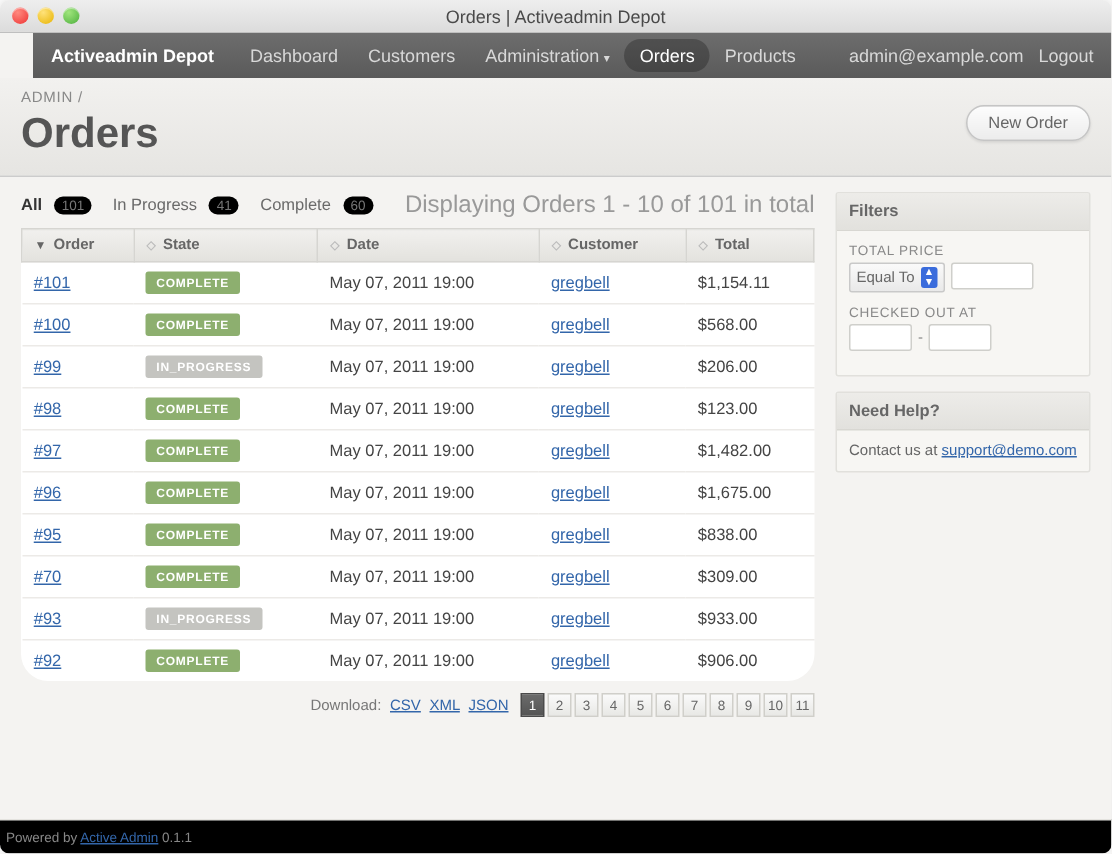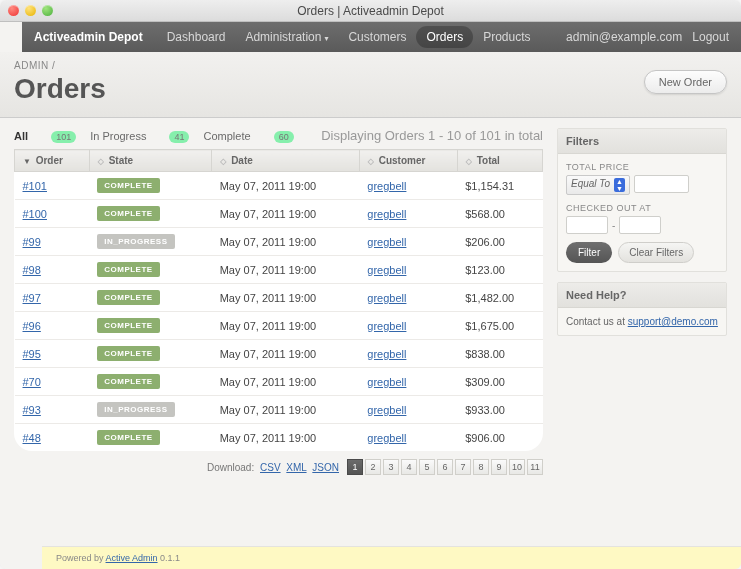--- a/index.html
+++ b/index.html
@@ -23,23 +23,23 @@
 .logout { color:#d8d8d8; cursor:pointer; }
 .pageheader { background:linear-gradient(#f2f1ef,#e6e5e2); border-bottom:1px solid #ccc; padding:8px 14px 12px; position:relative; }
 .breadcrumb { font-size:10px; color:#888; text-transform:uppercase; letter-spacing:.5px; }
 .pagetitle { font-size:28px; font-weight:600; color:#555; margin-top:2px; }
 .newbtn { position:absolute; right:14px; top:18px; background:linear-gradient(#fdfdfd,#ececec); border:1px solid #c5c5c5; border-radius:14px; padding:5px 14px; font-size:11px; color:#666; cursor:pointer; box-shadow:0 1px 2px rgba(0,0,0,.1); }
 .content { flex:1; padding:10px 14px 6px; display:flex; gap:14px; overflow:auto; }
 .main { flex:1; }
 .scopes { display:flex; align-items:center; font-size:11px; color:#6a6a6a; margin-bottom:6px; }
 .scope { margin-right:14px; cursor:pointer; }
 .scope.active { color:#333; font-weight:600; }
-.scope .count { background:#86efac; color:#777; font-size:9px; padding:1px 5px; border-radius:7px; margin-left:20px; font-weight:normal; }
+.scope .count { background:#000000; color:#777; font-size:9px; padding:1px 5px; border-radius:7px; margin-left:5px; font-weight:normal; }
 .scopespacer { flex:1; }
-.display { font-size:13px; color:#999; }
+.display { font-size:16px; color:#999; }
 table.orders { width:100%; border-collapse:collapse; background:#fff;border-radius:18px; }
 table.orders thead th { background:linear-gradient(#f1f0ee,#e3e2de); border:1px solid #d6d5d1; font-size:10px; color:#666; font-weight:600; text-align:left; padding:5px 8px; }
 .sort { color:#bbb; font-size:8px; margin-right:2px; }
 .sort.desc { color:#666; }
 table.orders tbody td { border-bottom:1px solid #eceae7; padding:6px 8px; font-size:11px; color:#444; }
 table.orders tbody tr:last-child td { border-bottom:none; }
 .idlink, .custlink { color:#3366aa; text-decoration:underline; cursor:pointer; }
 .badge { display:inline-block; font-size:8px; font-weight:700; color:#fff; letter-spacing:.5px; padding:3px 7px; border-radius:2px; }
 .badge.COMPLETE { background:#8daf6f; }
 .badge.IN_PROGRESS { background:#c4c4c0; }
@@ -47,52 +47,52 @@
 .dl a { color:#3366aa; text-decoration:underline; cursor:pointer; margin-left:3px; }
 .pager { display:flex; gap:2px; }
 .pg { width:16px; height:16px; display:flex; align-items:center; justify-content:center; font-size:9px; background:linear-gradient(#fafafa,#e8e8e5); border:1px solid #d0cfca; color:#666; cursor:pointer; }
 .pg.active { background:linear-gradient(#6b6b6b,#545454); color:#fff; border-color:#4a4a4a; }
 .sidebar { width:170px; display:flex; flex-direction:column; gap:10px; }
 .panel { background:#f7f6f3; border:1px solid #e1e0dc; border-radius:2px; }
 .panel h3 { background:linear-gradient(#edece9,#e2e1dd); border-bottom:1px solid #d8d7d2; font-size:11px; font-weight:600; color:#666; padding:6px 8px; }
 .panelbody { padding:8px; font-size:10px; color:#666; }
 .field-label { font-size:9px; color:#888; letter-spacing:.5px; margin-bottom:3px; display:block; }
 .row { display:flex; gap:4px; margin-bottom:8px; }
-.select { background:linear-gradient(#fafafa,#e9e9e9); border:1px solid #c9c9c9; border-radius:2px; padding:2px 4px; font-size:10px; display:flex; position:relative;font-style:italic; }
+.select { background:linear-gradient(#fafafa,#e9e9e9); border:1px solid #c9c9c9; border-radius:2px; padding:2px 4px; font-size:10px; display:flex; align-items:center; position:relative; }
 .select .arrows { background:#3a6cdc; color:#fff; border-radius:2px; padding:0 2px; font-size:7px; margin-left:4px; line-height:1; display:flex; flex-direction:column; }
 .txt { border:1px solid #cfcfcb; border-radius:2px; height:18px; font-size:10px; padding:0 3px; background:#fff; }
 .txt.w55 { width:55px; }
 .txt.w42 { width:42px; }
 .dash { display:flex; align-items:center; color:#888; }
 .filterbtns { display:flex; gap:6px; margin-top:4px; }
 .btn-dark { background:linear-gradient(#6f6f6f,#555); color:#fff; border:none; border-radius:11px; padding:4px 12px; font-size:10px; cursor:pointer; }
 .btn-light { background:linear-gradient(#f5f5f3,#e3e2de); color:#666; border:1px solid #cfceca; border-radius:11px; padding:4px 10px; font-size:10px; cursor:pointer; }
 .panelbody a { color:#3366aa; text-decoration:underline; }
-.footer { padding:6px 14px; font-size:9px; color:#888; border-top:1px solid #e4e3df; background:#fef9c3;margin-left:42px; }
+.footer { padding:6px 4px; font-size:9px; color:#888; border-top:1px solid #e4e3df; background:#000000; }
 .footer a { color:#3366aa; text-decoration:underline; }
 </style>
 </head>
 <body>
 
 <div class="window">
   <div class="titlebar">
     <div class="trafficlights">
       <div class="tl tl-red"></div>
       <div class="tl tl-yellow"></div>
       <div class="tl tl-green"></div>
     </div>
     <div class="titletext">Orders | Activeadmin Depot</div>
   </div>
 
   <div class="topnav">
     <div class="brand">Activeadmin Depot</div>
     <div class="navitems" id="navitems">
         <div class="navitem">Dashboard</div>
+        <div class="navitem">Customers</div>
         <div class="navitem">Administration<span class="caret">▾</span></div>
-        <div class="navitem">Customers</div>
         <div class="navitem active">Orders</div>
         <div class="navitem">Products</div>
       </div>
     <div class="navspacer"></div>
     <div class="user">admin@example.com</div>
     <div class="logout">Logout</div>
   </div>
 
   <div class="pageheader">
     <div class="breadcrumb">ADMIN /</div>
@@ -117,21 +117,21 @@
               <th><span class="sort">◇</span> Customer</th>
               <th><span class="sort">◇</span> Total</th>
             </tr>
           </thead>
         <tbody id="tbody">
             <tr>
               <td><a class="idlink">#101</a></td>
               <td><span class="badge COMPLETE">COMPLETE</span></td>
               <td>May 07, 2011 19:00</td>
               <td><a class="custlink">gregbell</a></td>
-              <td>$1,154.31</td>
+              <td>$1,154.11</td>
             </tr>
             <tr>
               <td><a class="idlink">#100</a></td>
               <td><span class="badge COMPLETE">COMPLETE</span></td>
               <td>May 07, 2011 19:00</td>
               <td><a class="custlink">gregbell</a></td>
               <td>$568.00</td>
             </tr>
             <tr>
               <td><a class="idlink">#99</a></td>
@@ -176,21 +176,21 @@
               <td>$309.00</td>
             </tr>
             <tr>
               <td><a class="idlink">#93</a></td>
               <td><span class="badge IN_PROGRESS">IN_PROGRESS</span></td>
               <td>May 07, 2011 19:00</td>
               <td><a class="custlink">gregbell</a></td>
               <td>$933.00</td>
             </tr>
             <tr>
-              <td><a class="idlink">#48</a></td>
+              <td><a class="idlink">#92</a></td>
               <td><span class="badge COMPLETE">COMPLETE</span></td>
               <td>May 07, 2011 19:00</td>
               <td><a class="custlink">gregbell</a></td>
               <td>$906.00</td>
             </tr>
           </tbody>
       </table>
 
       <div class="dlrow">
         <span class="dl">
@@ -224,24 +224,20 @@
               <span class="arrows">▲<br>▼</span>
             </div>
             <input class="txt w55" style="">
           </div>
           <span class="field-label">CHECKED OUT AT</span>
           <div class="row">
             <input class="txt w42" style="">
             <span class="dash">-</span>
             <input class="txt w42" style="">
           </div>
-          <div class="filterbtns">
-            <button class="btn-dark">Filter</button>
-            <button class="btn-light">Clear Filters</button>
-          </div>
         </div>
       </div>
 
       <div class="panel">
         <h3>Need Help?</h3>
         <div class="panelbody">
           <span>Contact us at </span><a>support@demo.com</a>
         </div>
       </div>
     </div>

